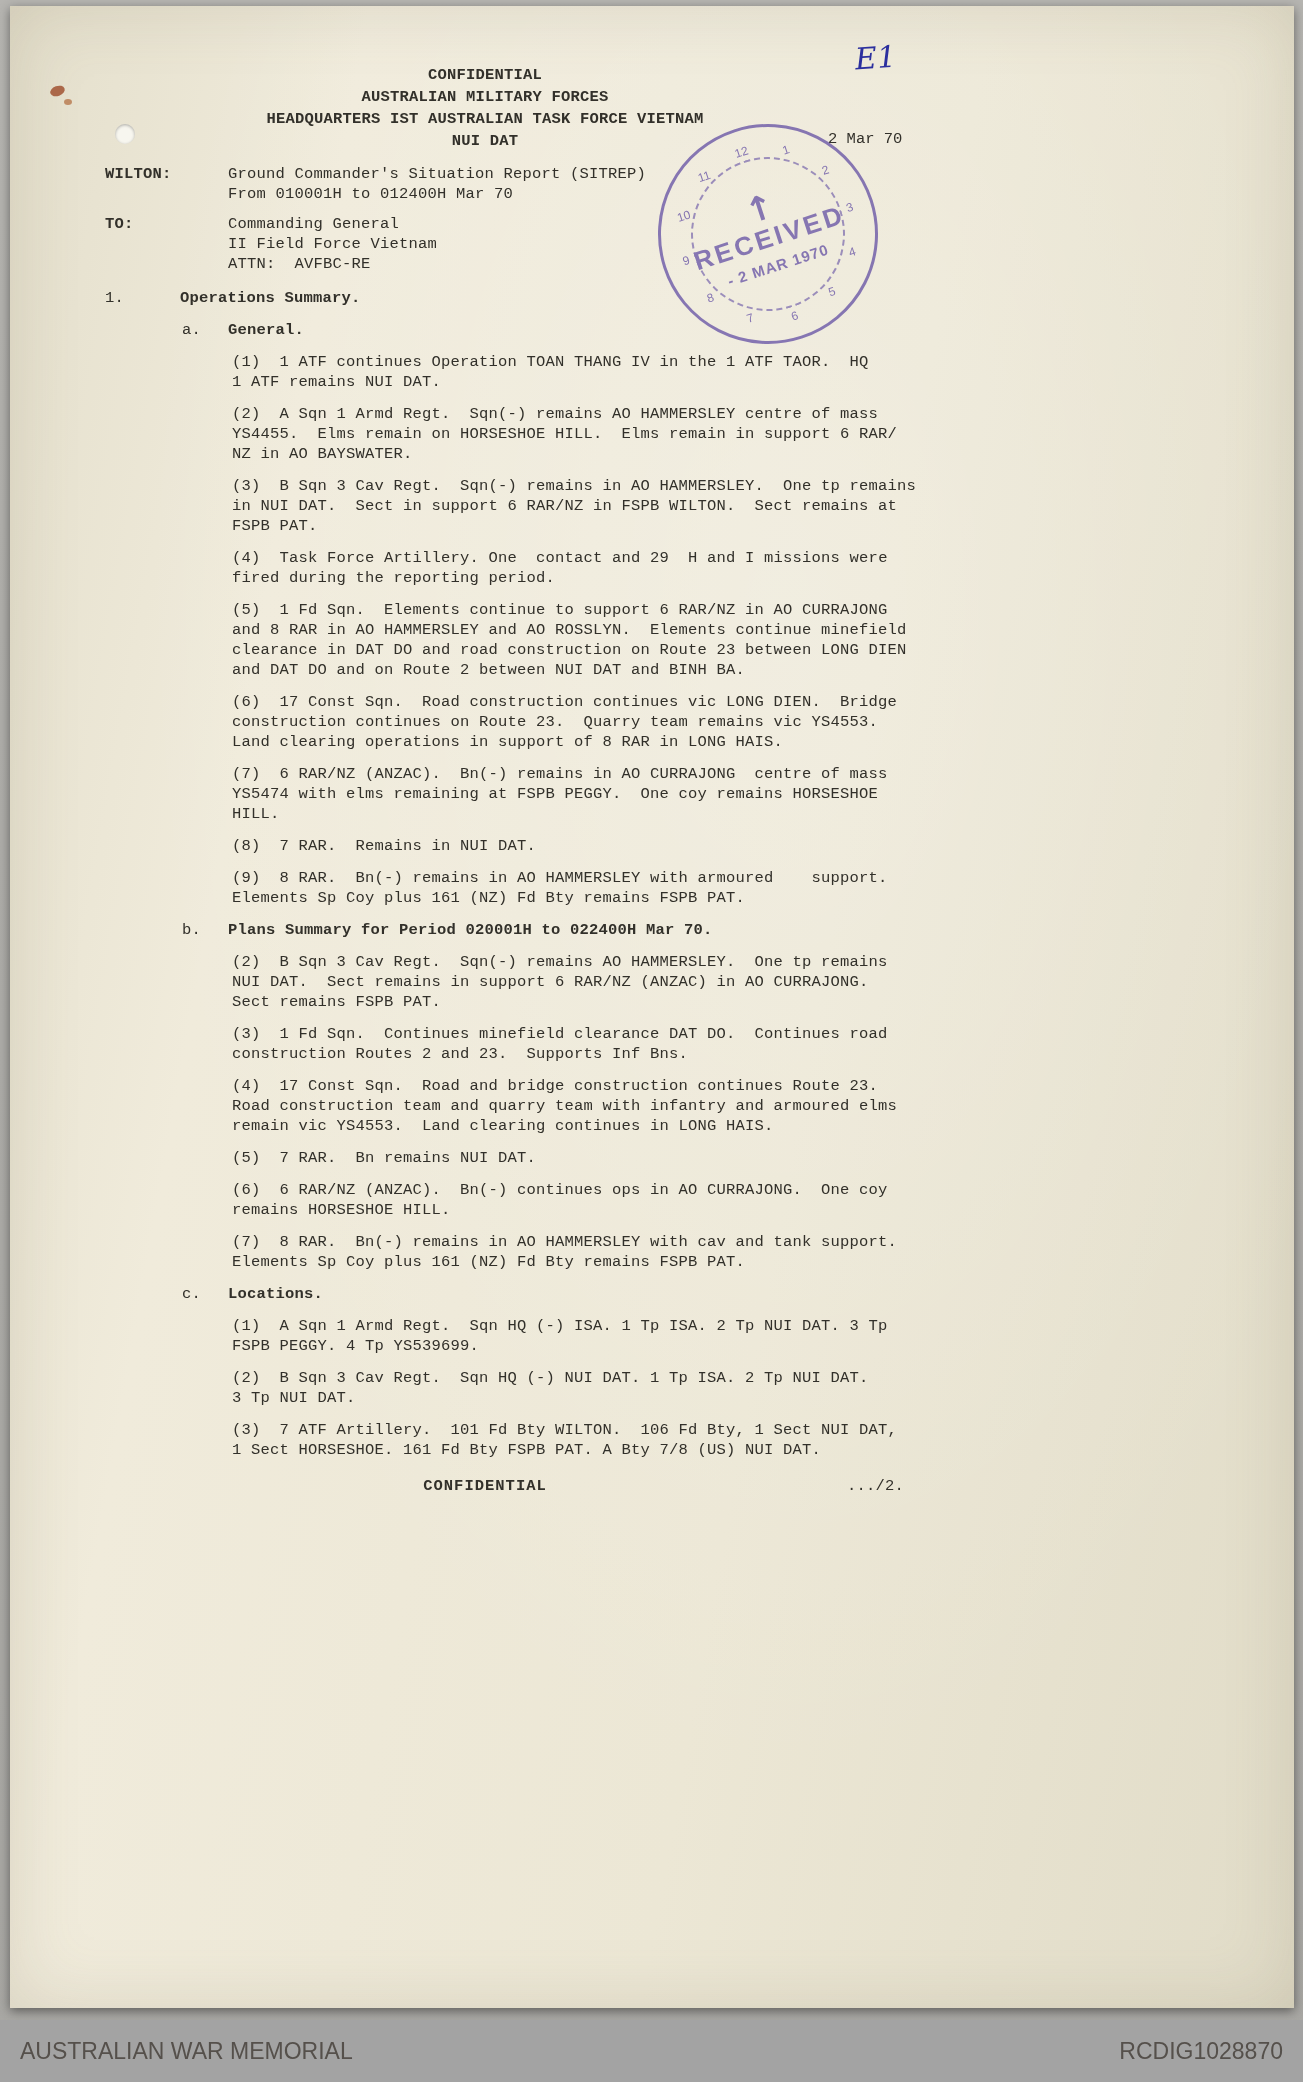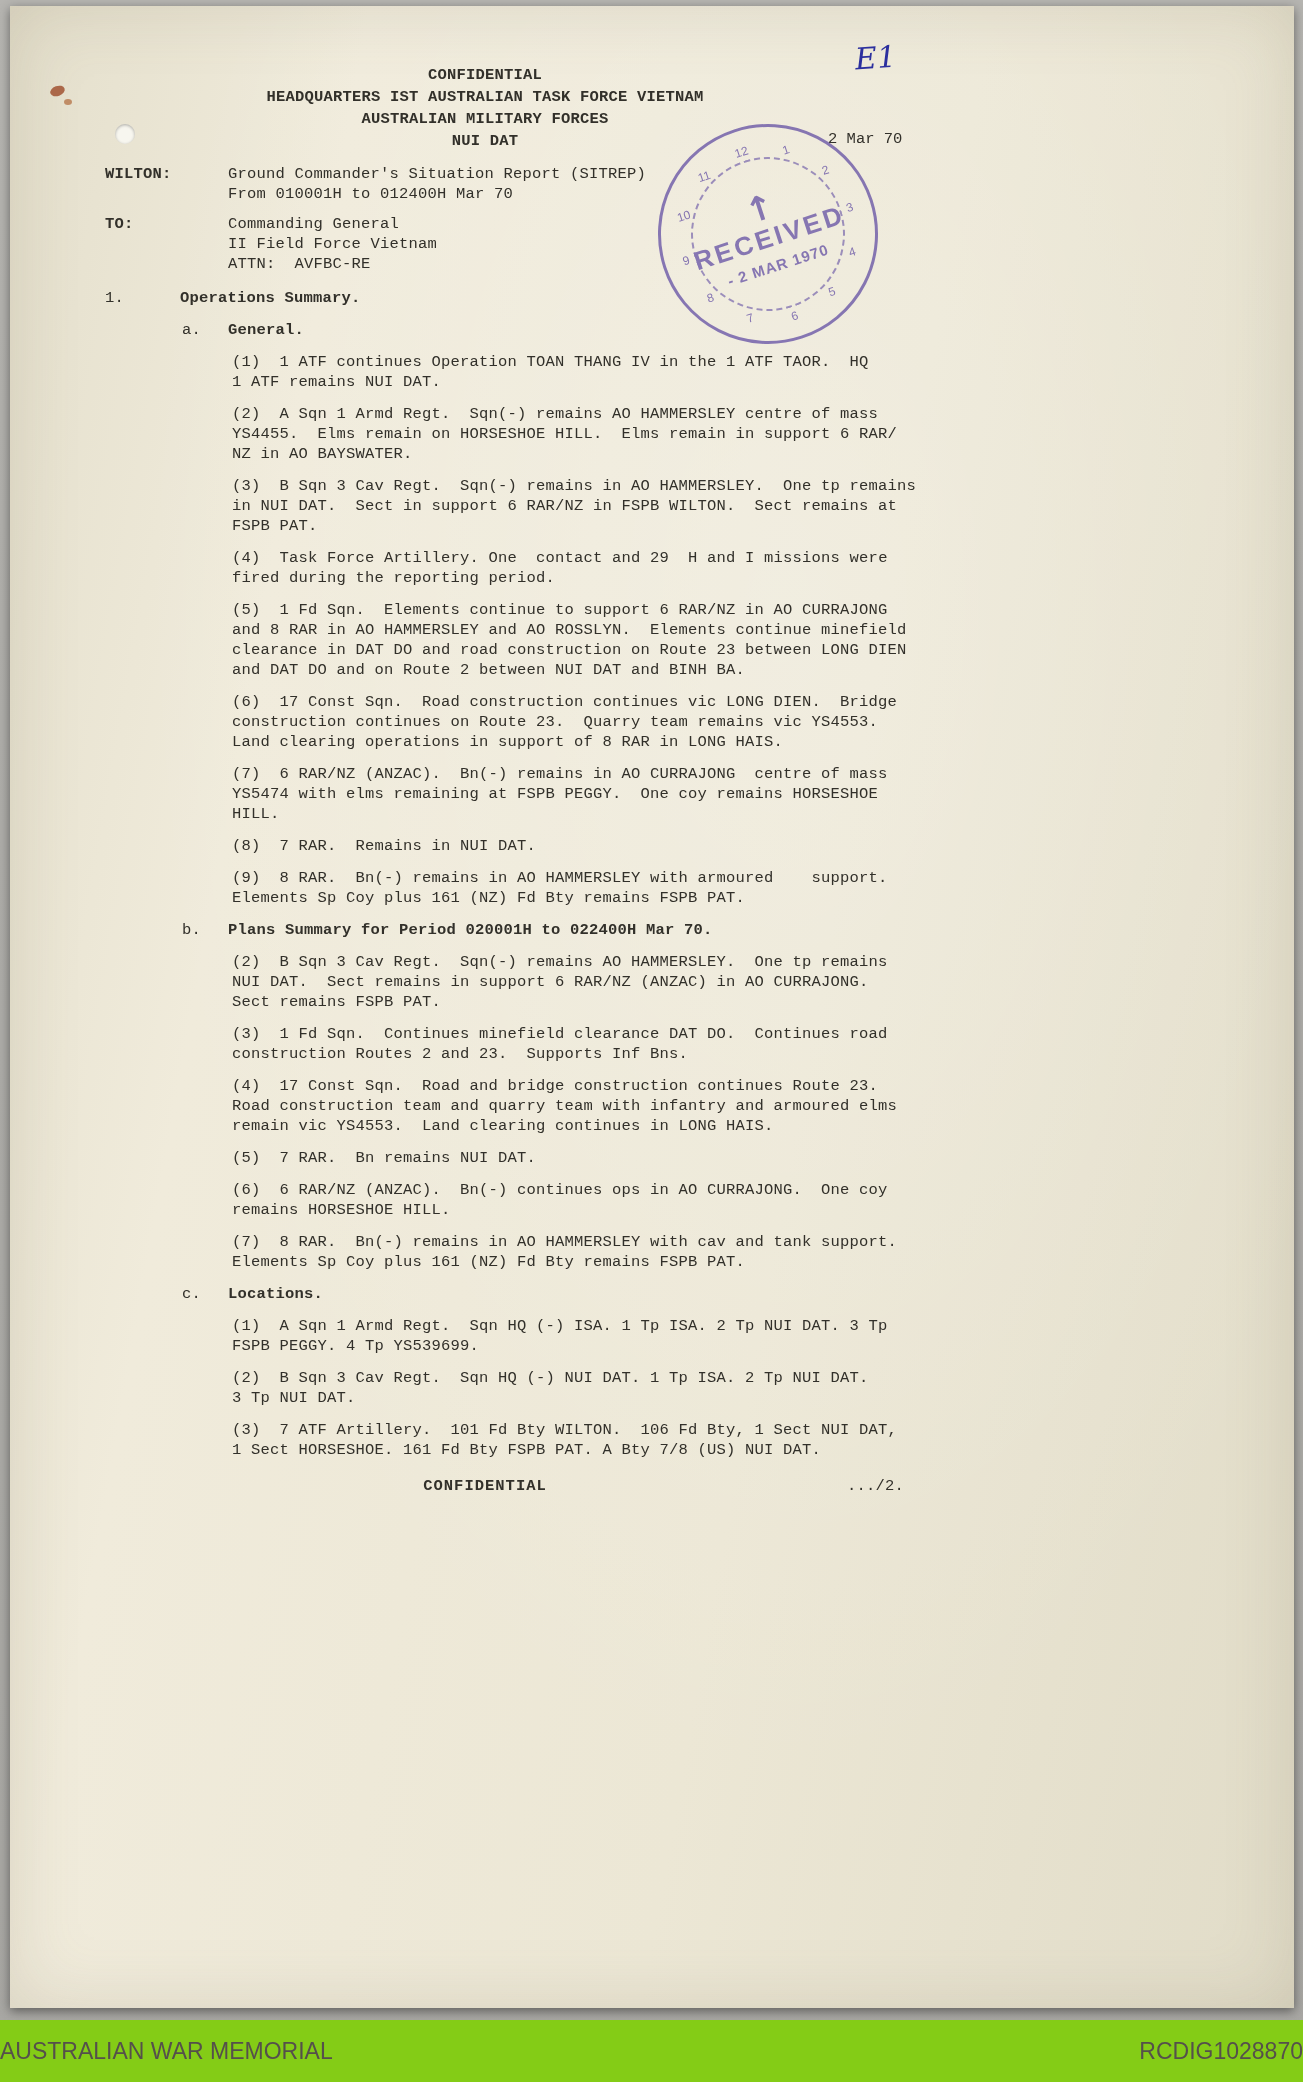--- a/index.html
+++ b/index.html
@@ -68,23 +68,23 @@
   }
   .stamp .center{
     position:absolute;inset:33px;border-radius:50%;
     display:flex;flex-direction:column;align-items:center;justify-content:center;text-align:center;
   }
   .stamp .arrow{font-size:34px;font-weight:700;line-height:28px;font-family:"DejaVu Sans",sans-serif;}
   .stamp .rcv{font-family:"Liberation Sans",sans-serif;font-size:26px;font-weight:700;letter-spacing:3px;margin-top:2px;}
   .stamp .sdate{font-family:"Liberation Sans",sans-serif;font-size:15px;font-weight:700;letter-spacing:1px;margin-top:4px;}
   
   .bottom-bar{
-    position:absolute;left:0;bottom:0;width:100%;height:62px;background:#84cc16;
+    position:absolute;left:0;bottom:0;width:100%;height:62px;background:#a3a3a3;
     display:flex;justify-content:space-between;align-items:center;
-    padding:0 0;box-sizing:border-box;
+    padding:0 20px;box-sizing:border-box;
     font-family:"Liberation Sans",sans-serif;font-size:23px;color:#55504b;
   }
 </style>
 </head>
 <body>
 
 <div class="paper">
 
   <div class="hole"></div>
   <div class="stain s1"></div>
@@ -114,22 +114,22 @@
       <span class="arrow">↑</span>
       <span class="rcv">RECEIVED</span>
       <span class="sdate">- 2 MAR 1970</span>
     </div>
   </div>
 
   <div class="content">
 
     <div class="doc-header">
       <span class="hline"><span class="u">CONFIDENTIAL</span></span>
+      <span class="hline"><span class="u">AUSTRALIAN MILITARY FORCES</span></span>
       <span class="hline"><span class="u">HEADQUARTERS IST AUSTRALIAN TASK FORCE VIETNAM</span></span>
-      <span class="hline"><span class="u">AUSTRALIAN MILITARY FORCES</span></span>
       <span class="hline"><span class="u">NUI DAT</span></span>
     </div>
 
     <div class="meta-row subject">
       <span class="meta-label">WILTON:</span>
       <span class="meta-text">Ground Commander's Situation Report (SITREP)
 From 010001H to 012400H Mar 70</span>
     </div>
 
     <div class="meta-row to">

